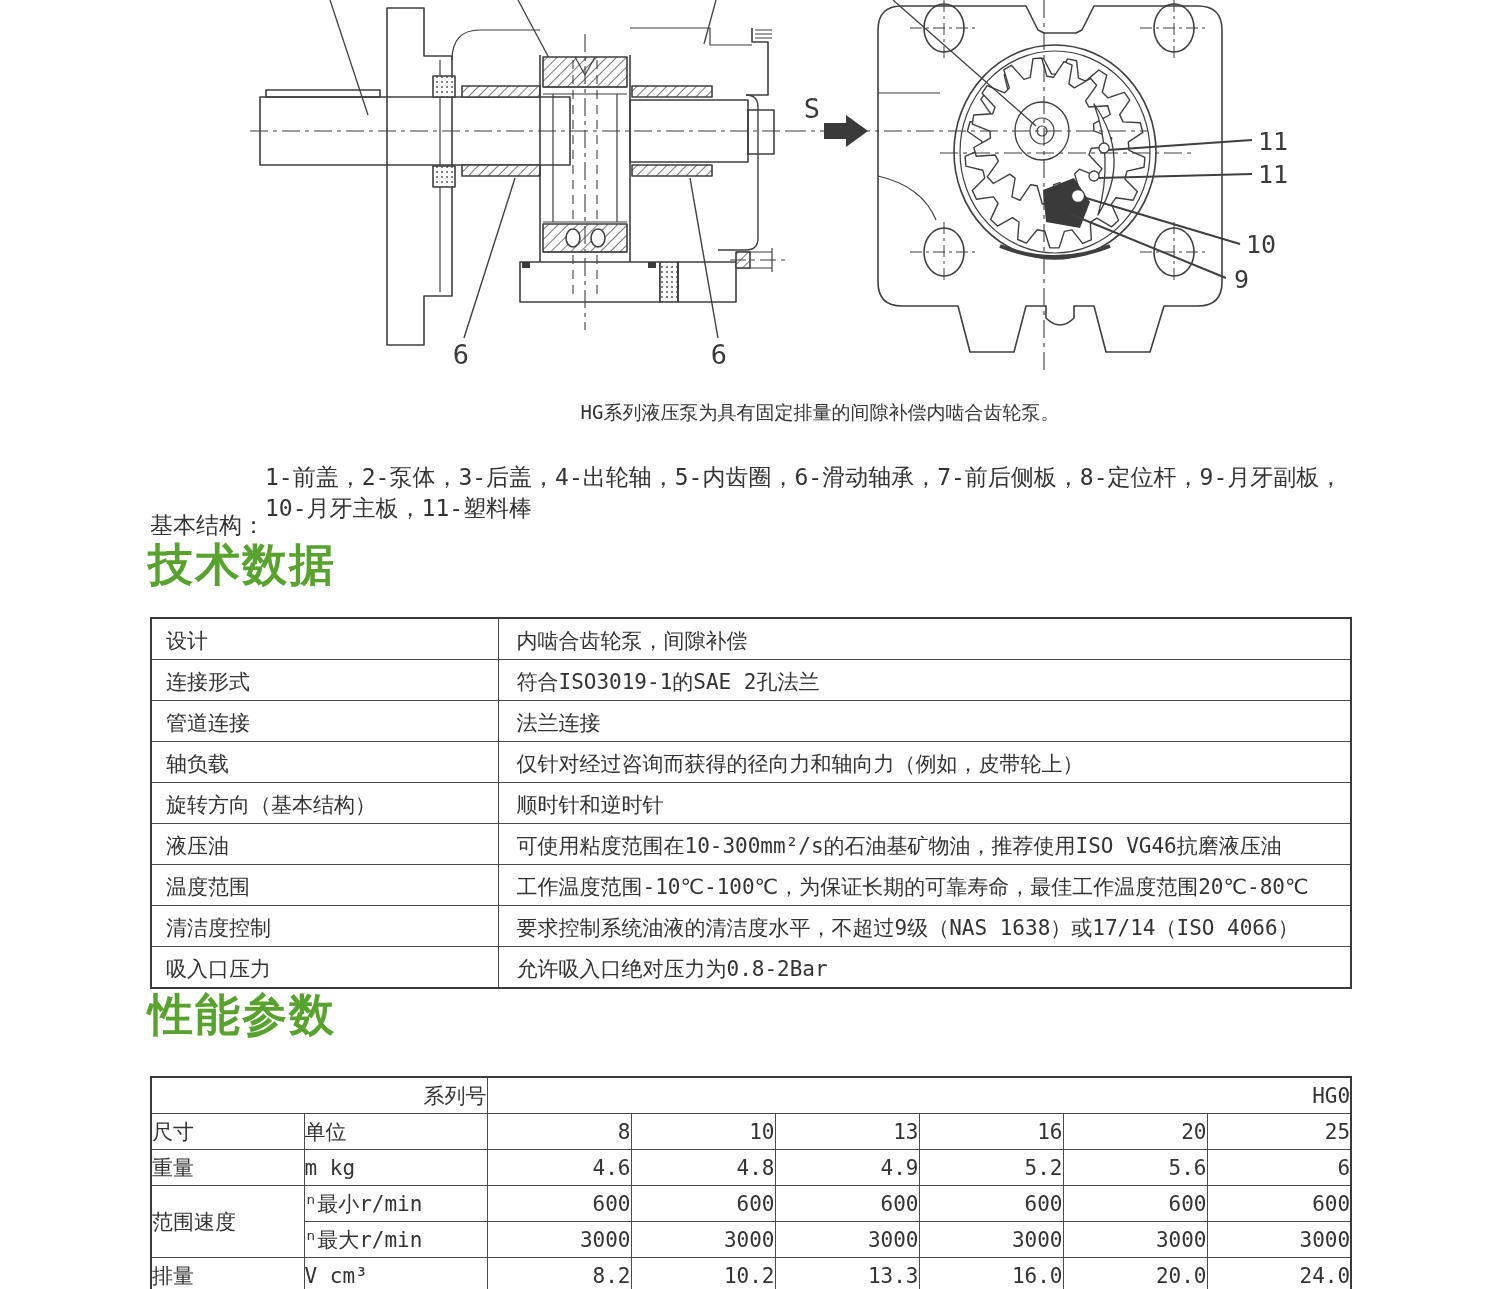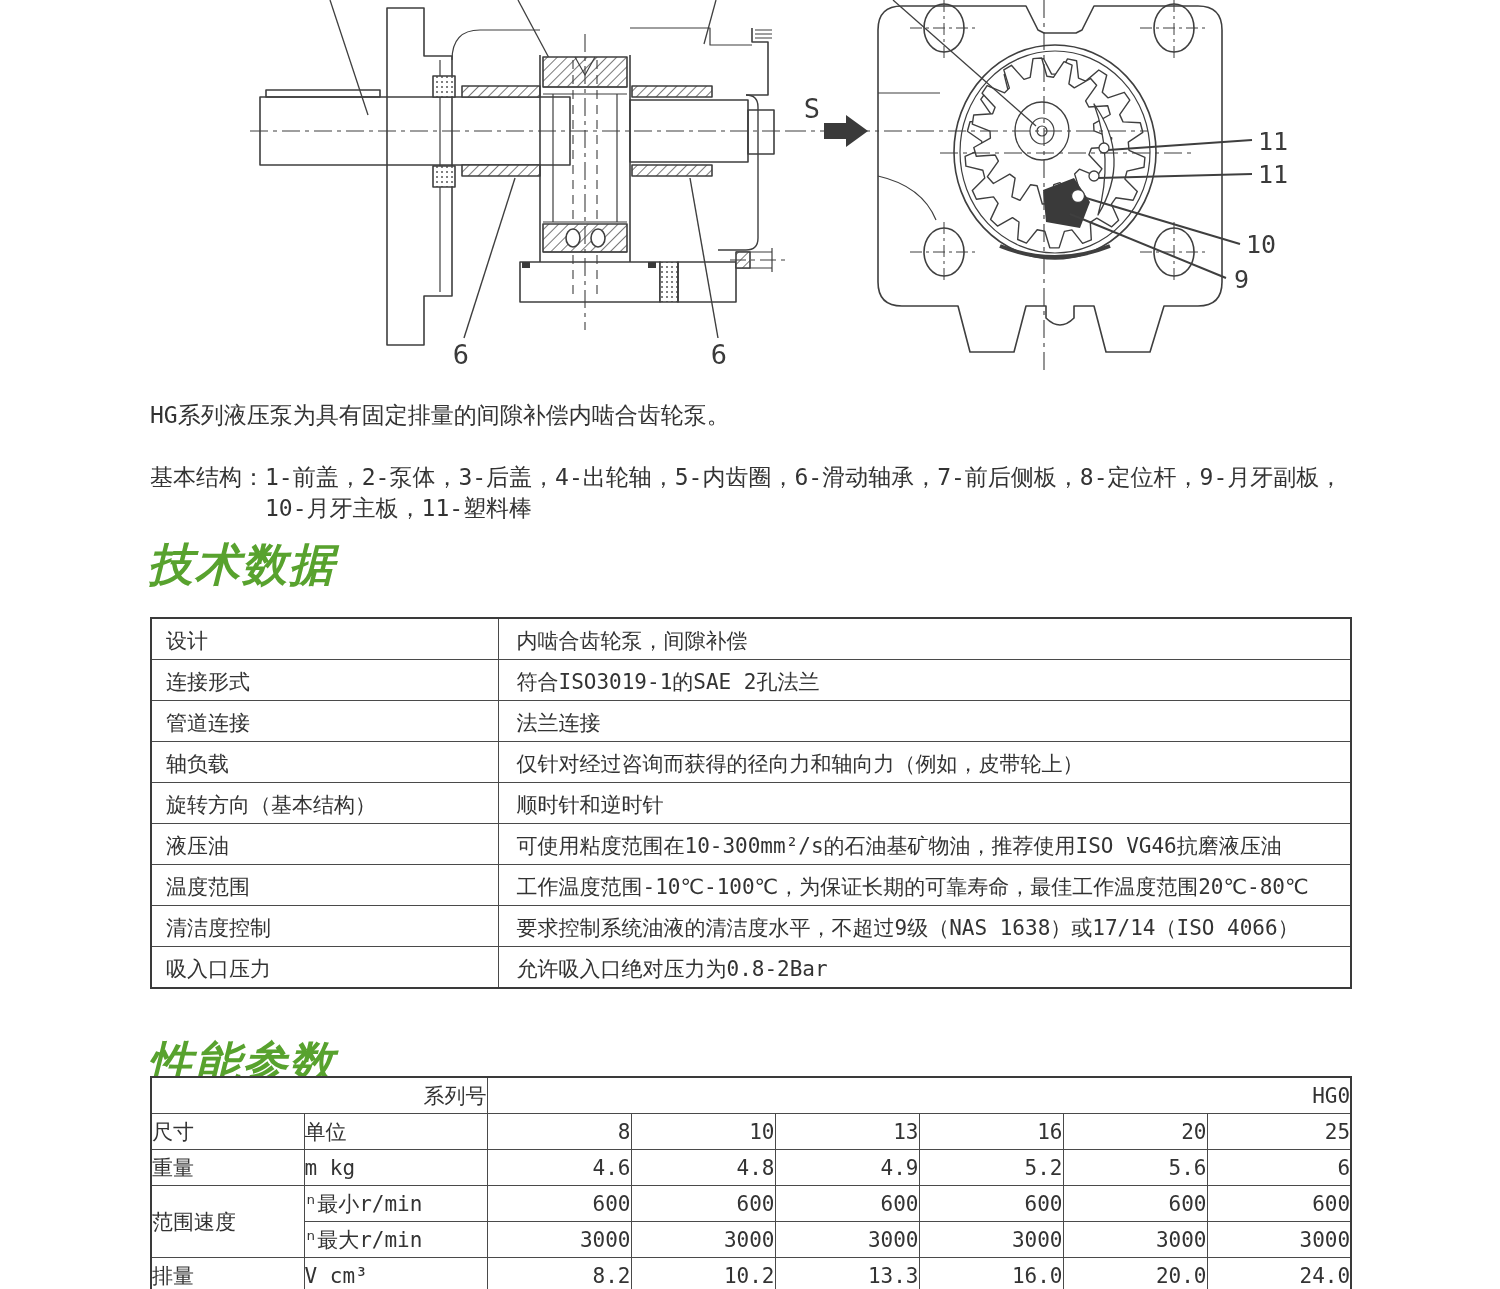--- a/index.html
+++ b/index.html
@@ -3,27 +3,27 @@
 <meta charset="utf-8">
 <style>
   html,body{margin:0;padding:0;background:#fff;}
   .page{
     position:relative;width:1500px;height:1289px;background:#ffffff;overflow:hidden;
     font-family:"DejaVu Sans Mono","DejaVu Sans","Liberation Sans",sans-serif;
     color:#333333;
   }
   .figure{position:absolute;left:0;top:0;width:1500px;height:375px;}
   .figure text{font-family:"DejaVu Sans Mono","DejaVu Sans",monospace;fill:#3a3a3a;}
-  .intro-line1{position:absolute;left:150px;top:400px;width:1340px;font-size:23px;white-space:nowrap;}
+  .intro-line1{position:absolute;left:150px;top:400px;width:1340px;font-size:19px;white-space:nowrap;text-align:center;}
   .intro-structure{position:absolute;left:150px;top:462px;width:1340px;font-size:23px;display:flex;line-height:31px;}
-  .intro-structure .lbl{white-space:nowrap;flex:none;}
+  .intro-structure .lbl{white-space:nowrap;flex:none;margin-top:48px;}
   .intro-structure .lines div{white-space:nowrap;}
-  .sec-title{position:absolute;left:148px;font-size:45px;font-weight:bold;color:#58a22e;letter-spacing:2px;line-height:50px;font-style:italic;}
+  .sec-title{position:absolute;left:148px;font-size:45px;font-weight:bold;color:#58a22e;letter-spacing:2px;line-height:50px;}
   .t-tech{top:540px;}
-  .t-perf{top:990px;margin-top:48px;}
+  .t-perf{top:990px;}
   table{border-collapse:collapse;table-layout:fixed;width:1200px;font-size:21px;color:#333;background:#fff;}
   table{border:2px solid #3a3a3a;}
   td{border:1px solid #4a4a4a;overflow:hidden;white-space:nowrap;}
   .tech-table{position:absolute;left:150px;top:617px;}
   .tech-table td{height:36px;padding:4px 6px 0 14px;}
   .tech-table td.val{padding-left:18px;}
   .perf-table{position:absolute;left:150px;top:1076px;}
   .perf-table td{height:35px;padding:0;}
   .perf-table td.lft{}
   .perf-table td.ctr{text-align:right;}

